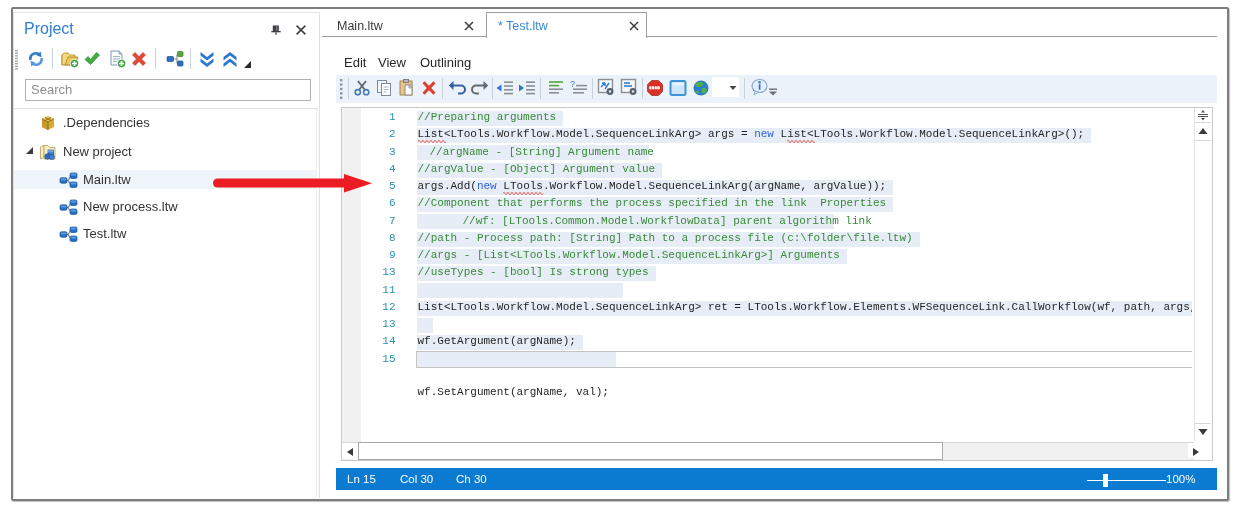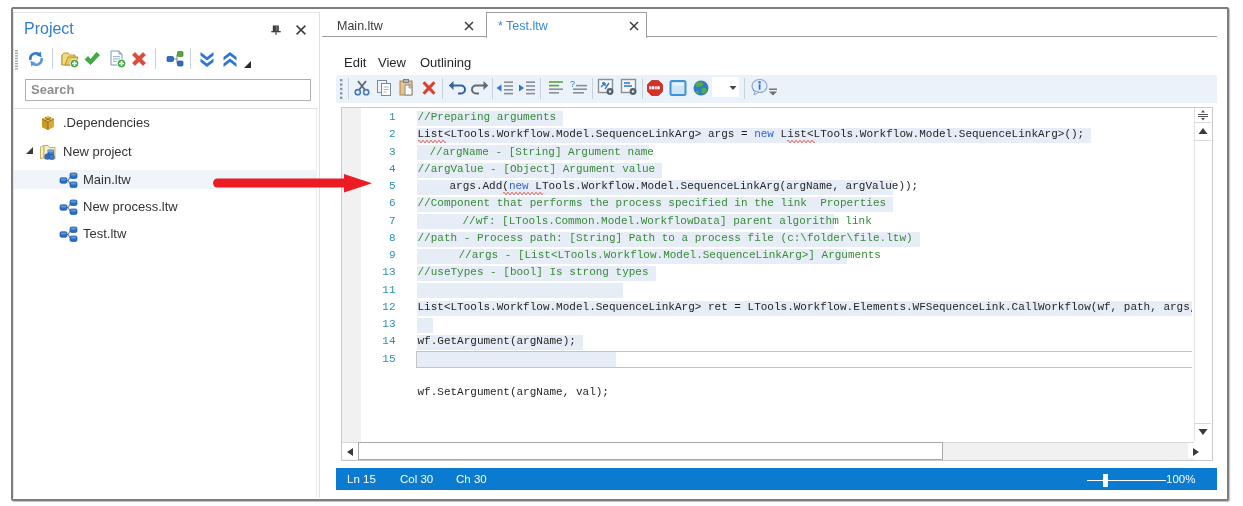--- a/index.html
+++ b/index.html
@@ -107,21 +107,21 @@
 
   <svg class="abs" style="left:221px;top:50px;" width="18" height="18" viewBox="0 0 18 18">
     <path d="M2.5 7 L9 2 L15.5 7 L15.5 10.5 L9 5.5 L2.5 10.5 Z" fill="#2d77cf"></path>
     <path d="M2.5 13.5 L9 8.5 L15.5 13.5 L15.5 17 L9 12 L2.5 17 Z" fill="#2d77cf"></path>
   </svg>
   <svg class="abs" style="left:244px;top:61px;" width="8" height="8" viewBox="0 0 8 8">
     <polygon points="7,0 7,7 0,7" fill="#2a2a2a"></polygon>
   </svg>
 
   <div class="abs" style="left:25px;top:79px;width:284px;height:20px;border:1px solid #b0b0b0;background:#ffffff;"></div>
-  <div class="txt" style="left:31px;top:82px;font-size:13px;color:#8e8e8e;font-weight:bold;">Search</div>
+  <div class="txt" style="left:31px;top:82px;font-size:13px;color:#8e8e8e;">Search</div>
 
   <div class="abs" style="left:316px;top:108px;width:1px;height:389px;background:#ececec;"></div>
 
   <div class="abs" style="left:14px;top:108px;width:304px;height:1px;background:#e0e0e0;"></div>
 
   <svg class="abs" style="left:40px;top:114px;" width="16" height="18" viewBox="0 0 16 18">
     <polygon points="2,5 8,2 14,5 14,13 8,16 2,13" fill="#d8ab34"></polygon>
     <polygon points="2,5 8,8 14,5 8,2" fill="#e8c55c"></polygon>
     <polygon points="8,8 8,16 2,13 2,5" fill="#c69a28"></polygon>
     <path d="M2 5 L8 8 L8 16 M8 8 L14 5 M5 3.5 L11 6.5 M11 3.5 L5 6.5" stroke="#8a6a14" stroke-width="0.9" fill="none"></path>
@@ -363,33 +363,33 @@
         <div class="num" style="left:23.5px;top:18.4px;">2</div>
         <div class="cl" style="top:18.4px;">List&lt;LTools.Workflow.Model.SequenceLinkArg&gt; args = <span class="blue">new</span> List&lt;LTools.Workflow.Model.SequenceLinkArg&gt;();</div>
         <div class="hl" style="left:74.5px;top:37.2px;width:232.5px;"></div>
         <div class="num" style="left:23.5px;top:35.6px;">3</div>
         <div class="cl" style="top:35.6px;margin-left:12px;"><span class="green">//argName - [String] Argument name</span></div>
         <div class="hl" style="left:74.5px;top:54.5px;width:245.7px;"></div>
         <div class="num" style="left:23.5px;top:52.9px;">4</div>
         <div class="cl" style="top:52.9px;"><span class="green">//argValue - [Object] Argument value</span></div>
         <div class="hl" style="left:74.5px;top:71.7px;width:476.7px;"></div>
         <div class="num" style="left:23.5px;top:70.1px;">5</div>
-        <div class="cl" style="top:70.1px;padding-left:32px;">args.Add(<span class="blue">new</span> LTools.Workflow.Model.SequenceLinkArg(argName, argValue));</div>
+        <div class="cl" style="top:70.1px;">args.Add(<span class="blue">new</span> LTools.Workflow.Model.SequenceLinkArg(argName, argValue));</div>
         <div class="hl" style="left:74.5px;top:89.0px;width:476.7px;"></div>
         <div class="num" style="left:23.5px;top:87.4px;">6</div>
         <div class="cl" style="top:87.4px;"><span class="green">//Component that performs the process specified in the link  Properties</span></div>
         <div class="hl" style="left:74.5px;top:106.2px;width:417.3px;"></div>
         <div class="num" style="left:23.5px;top:104.6px;">7</div>
         <div class="cl" style="top:104.6px;padding-left:45px;"><span class="green">//wf: [LTools.Common.Model.WorkflowData] parent algorithm link</span></div>
         <div class="hl" style="left:74.5px;top:123.5px;width:503.1px;"></div>
         <div class="num" style="left:23.5px;top:121.9px;">8</div>
         <div class="cl" style="top:121.9px;"><span class="green">//path - Process path: [String] Path to a process file (c:\folder\file.ltw)</span></div>
         <div class="hl" style="left:74.5px;top:140.7px;width:430.5px;"></div>
         <div class="num" style="left:23.5px;top:139.1px;">9</div>
-        <div class="cl" style="top:139.1px;padding-left:41px;"><span class="green">//args - [List&lt;LTools.Workflow.Model.SequenceLinkArg&gt;] Arguments</span></div>
+        <div class="cl" style="top:139.1px;"><span class="green">//args - [List&lt;LTools.Workflow.Model.SequenceLinkArg&gt;] Arguments</span></div>
         <div class="hl" style="left:74.5px;top:158.0px;width:239.1px;"></div>
         <div class="num" style="left:23.5px;top:156.4px;">13</div>
         <div class="cl" style="top:156.4px;"><span class="green">//useTypes - [bool] Is strong types</span></div>
         <div class="hl" style="left:74.5px;top:175.2px;width:206.1px;"></div>
         <div class="num" style="left:23.5px;top:173.6px;">11</div>
         <div class="hl" style="left:74.5px;top:192.5px;width:905.7px;"></div>
         <div class="num" style="left:23.5px;top:190.9px;">12</div>
         <div class="cl" style="top:190.9px;">List&lt;LTools.Workflow.Model.SequenceLinkArg&gt; ret = LTools.Workflow.Elements.WFSequenceLink.CallWorkflow(wf, path, args, useTypes, cache);</div>
         <div class="hl" style="left:74.5px;top:209.7px;width:16px;"></div>
         <div class="num" style="left:23.5px;top:208.1px;">13</div>

